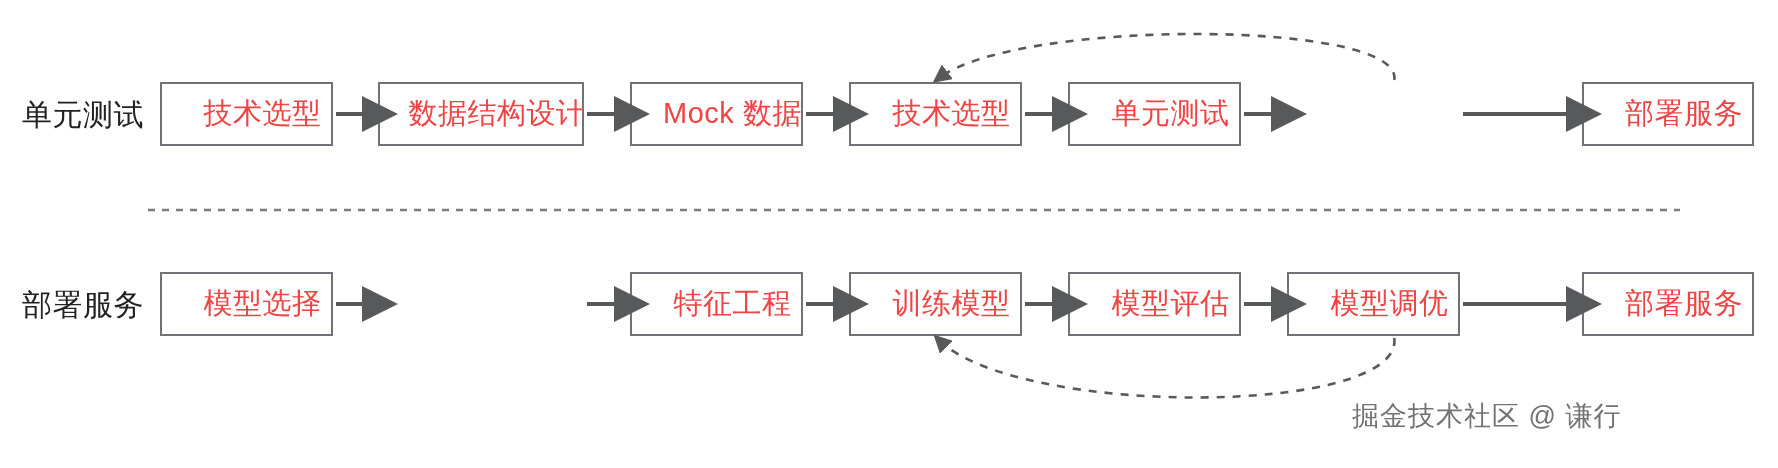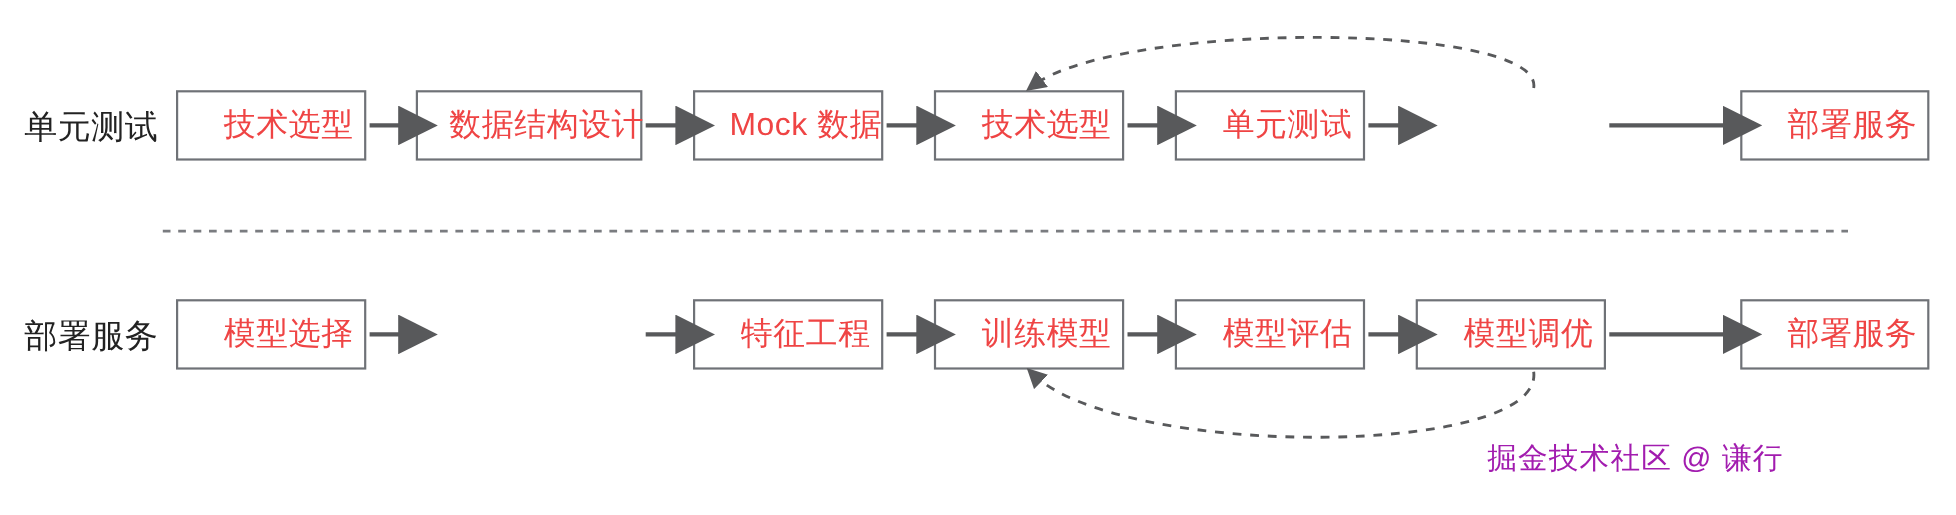--- a/index.html
+++ b/index.html
@@ -40,21 +40,21 @@
     position: absolute;
     left: 0;
     top: 0;
     width: 1778px;
     height: 468px;
     pointer-events: none;
   }
   .watermark {
     position: absolute;
     font-size: 27px;
-    color: #a21caf;
+    color: #737373;
     white-space: nowrap;
     letter-spacing: 1px;
   }
 </style>
 </head>
 <body>
 
 <div id="canvas">
 
   <div class="row-label" id="row-label-0" style="left: 22px; top: 95px;">单元测试</div>

